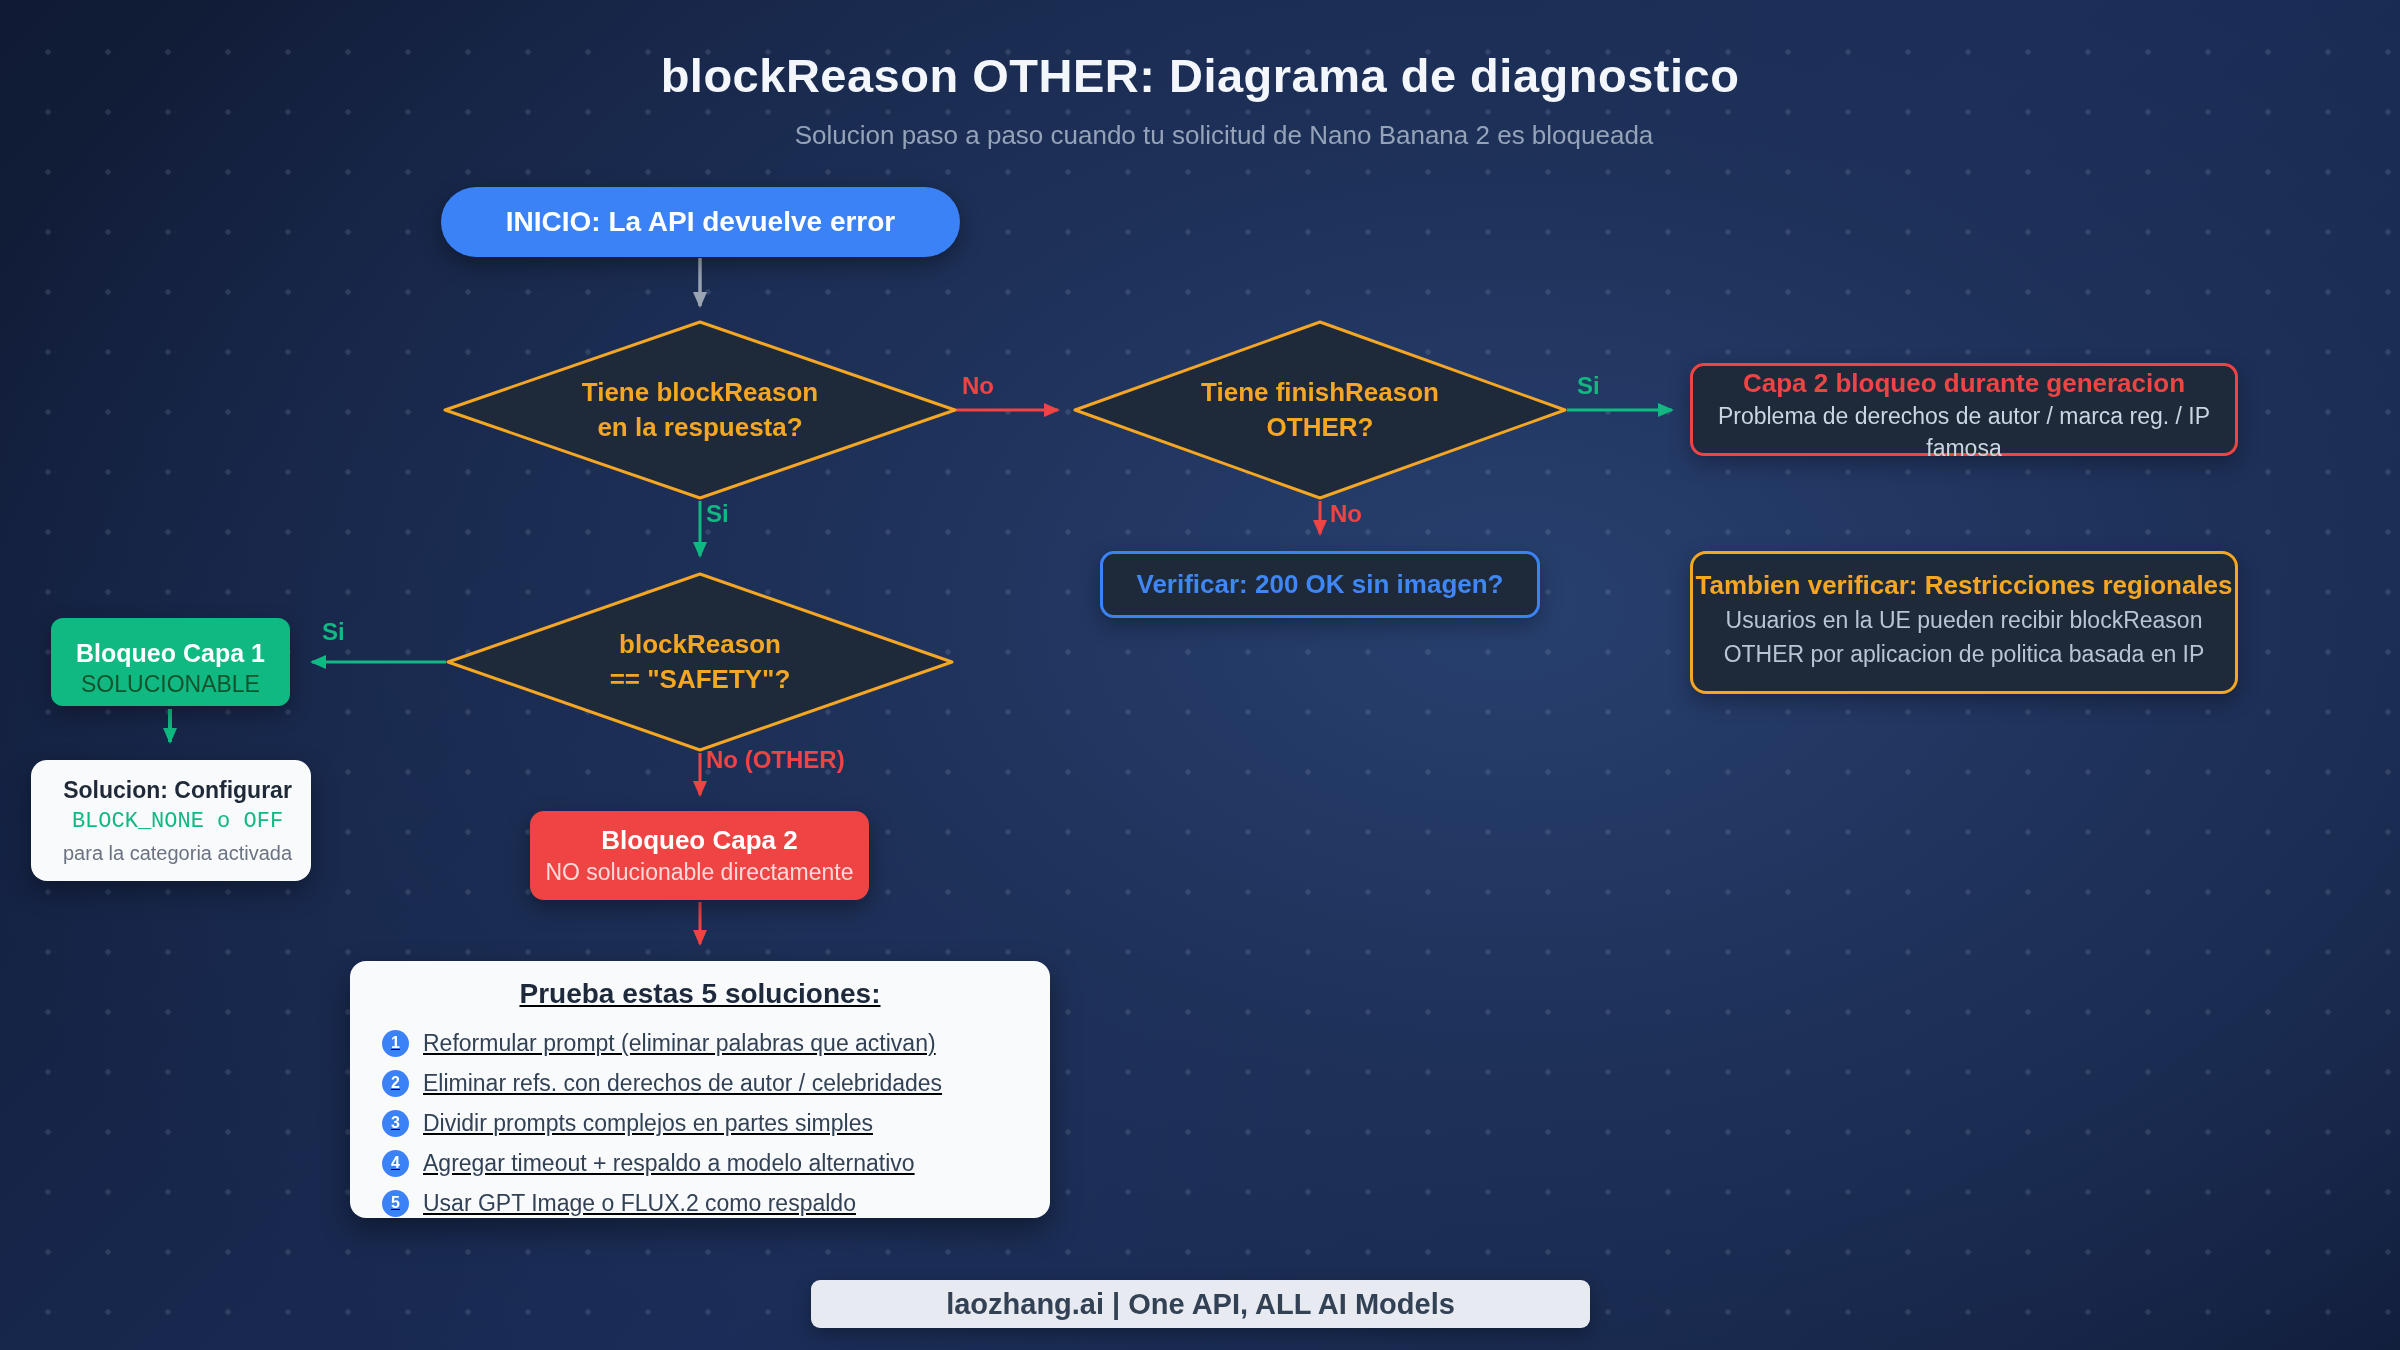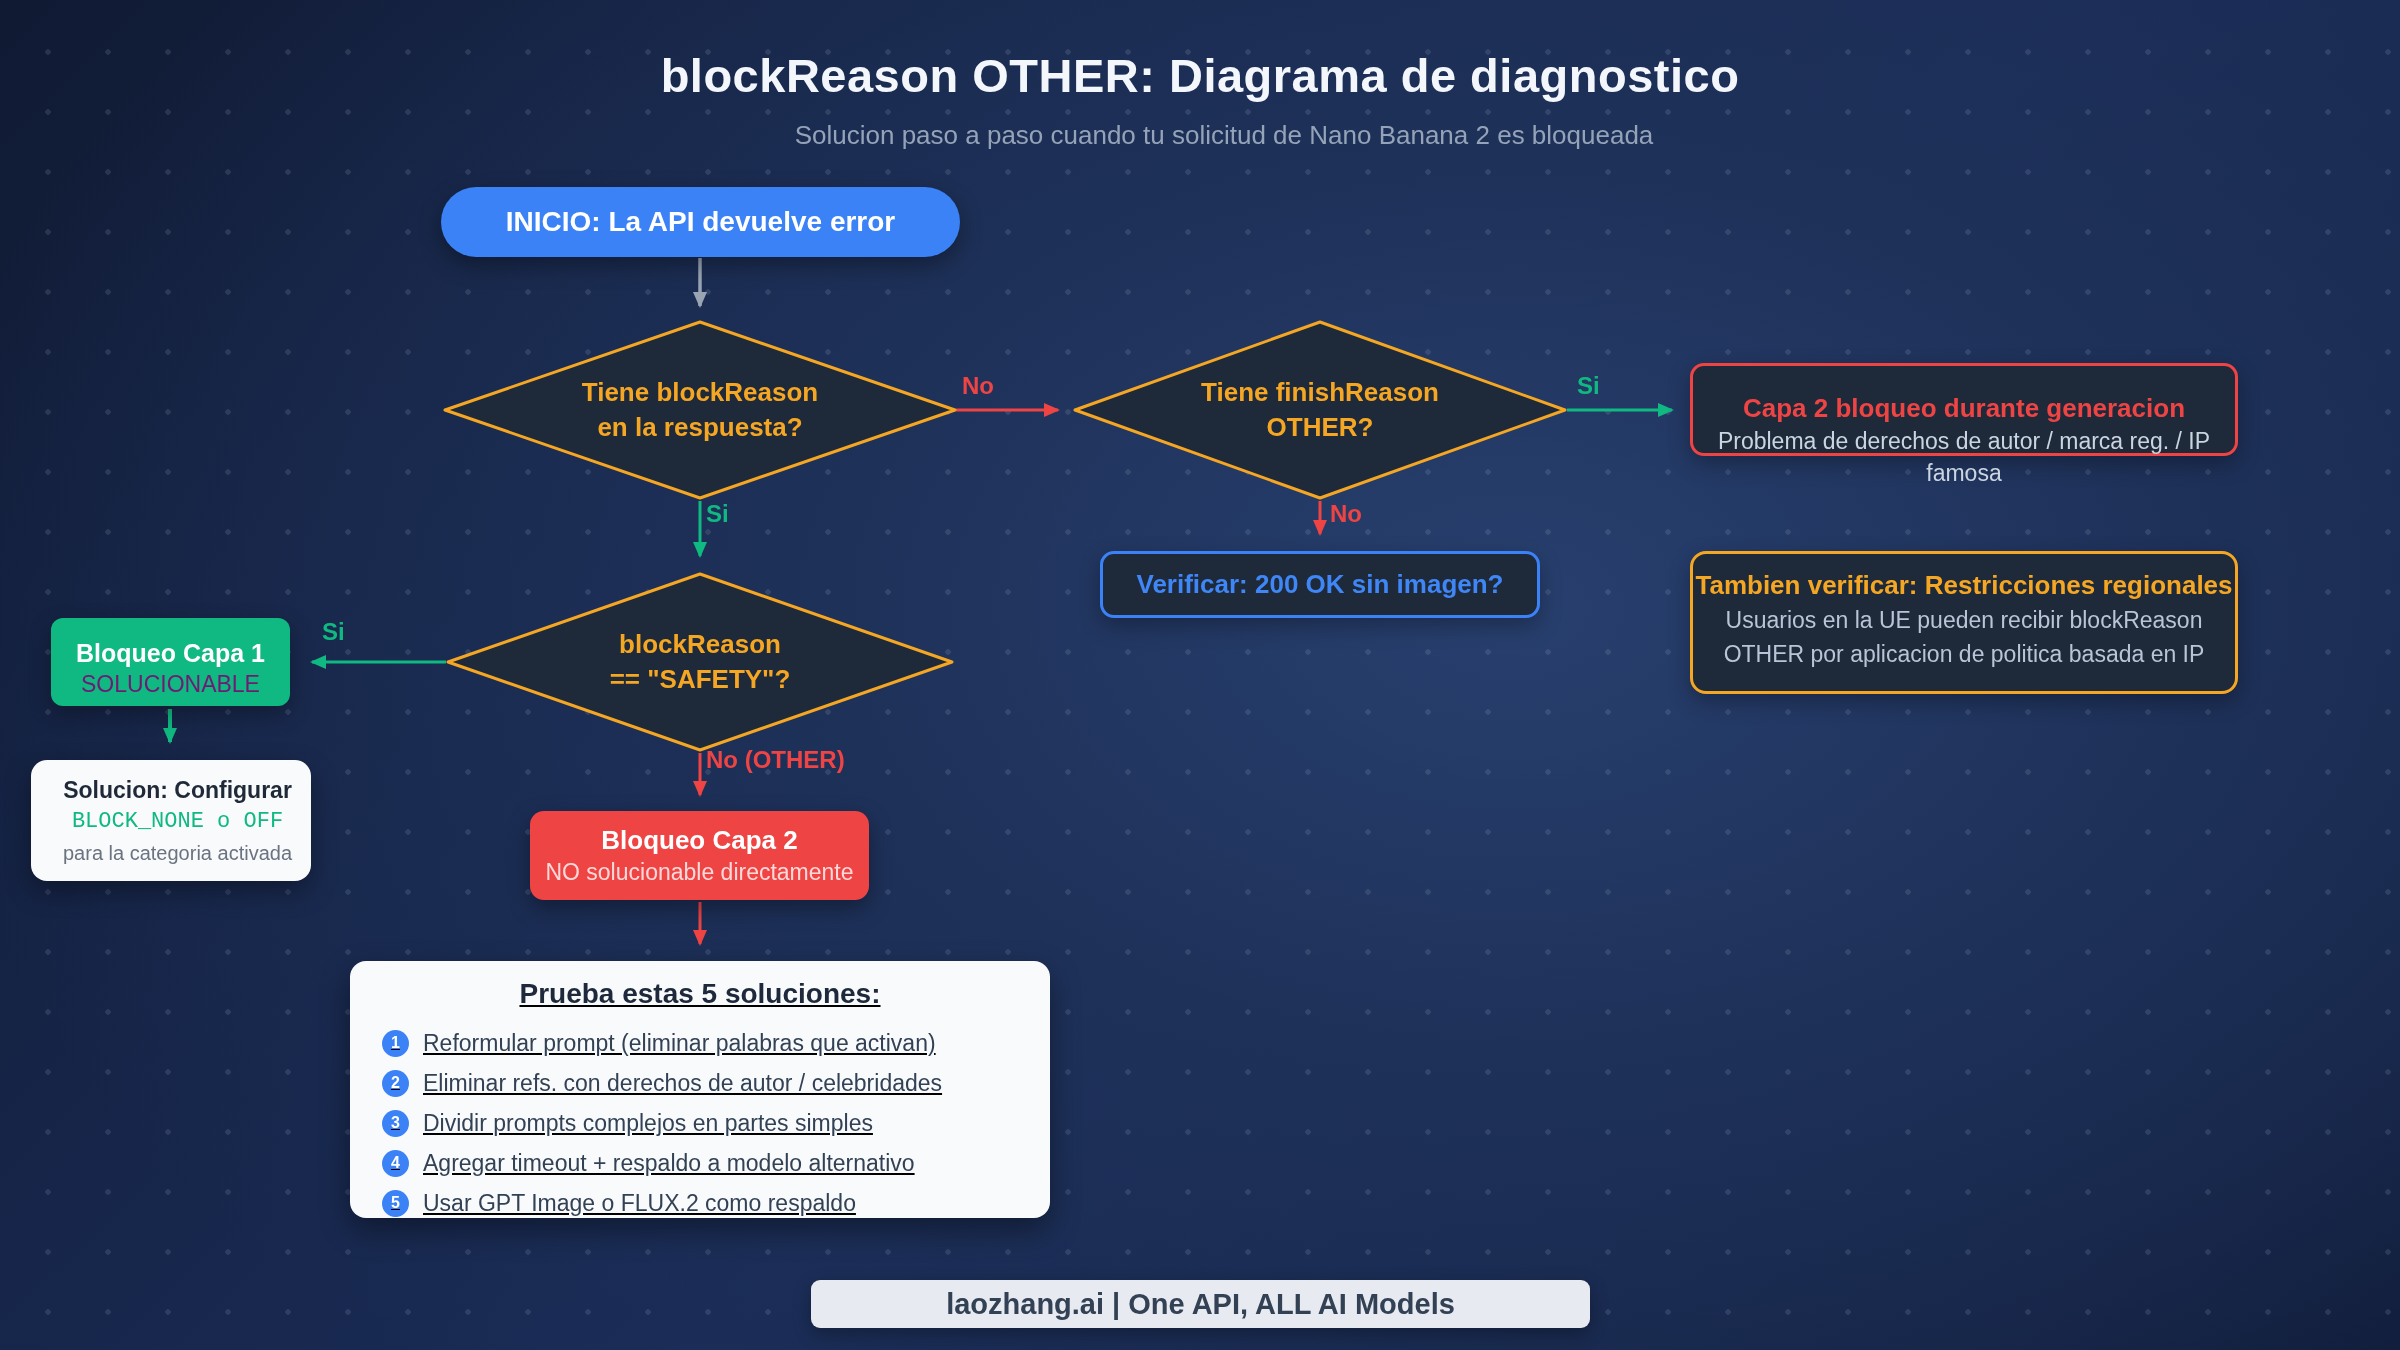--- a/index.html
+++ b/index.html
@@ -31,38 +31,38 @@
     box-shadow:0 8px 22px rgba(0,0,0,.35);
   }
   .dia-text{
     position:absolute;z-index:2;width:400px;text-align:center;
     color:#f5a623;font-size:26px;font-weight:700;line-height:35px;
   }
   .darkbox{
     background:#1e2a3a;border:3px solid;border-radius:14px;text-align:center;
     box-shadow:0 8px 22px rgba(0,0,0,.3);
   }
-  .box-red-border{left:1690px;top:363px;width:548px;height:93px;border-color:#ef4444;padding-top:25px;}
+  .box-red-border{left:1690px;top:363px;width:548px;height:93px;border-color:#ef4444;padding-top:0;}
   .box-red-border .bx-title{color:#ef4444;font-size:26px;font-weight:700;line-height:34px;}
   .box-red-border .bx-body{color:#cbd5e1;font-size:23px;line-height:32px;}
   .box-blue-border{
     left:1100px;top:551px;width:440px;height:67px;border-color:#3b82f6;
     display:flex;align-items:center;justify-content:center;
     color:#3f86f7;font-size:26px;font-weight:700;
   }
   .box-orange-border{left:1690px;top:551px;width:548px;height:143px;border-color:#f5a623;border-radius:16px;padding-top:13px;}
   .box-orange-border .bx-title{color:#f5a623;font-size:26px;font-weight:700;line-height:36px;}
   .box-orange-border .bx-body{color:#b9c5d6;font-size:23px;line-height:34px;}
   .box-green{
     left:51px;top:618px;width:239px;height:88px;background:#10b981;border-radius:12px;
     display:flex;flex-direction:column;align-items:center;justify-content:center;
     box-shadow:0 8px 22px rgba(0,0,0,.3);
   }
   .box-green .bx-title{color:#ffffff;font-size:25px;font-weight:700;line-height:32px;margin-top:11px;}
-  .box-green .bx-sub{color:#701a75;font-size:23px;line-height:30px;}
+  .box-green .bx-sub{color:#14532d;font-size:23px;line-height:30px;}
   .box-white-sm{
     left:31px;top:760px;width:280px;height:121px;background:#f8fafc;border-radius:16px;
     display:flex;flex-direction:column;align-items:center;justify-content:center;
     text-align:center;box-shadow:0 10px 26px rgba(0,0,0,.35);padding-left:13px;
   }
   .box-white-sm .bx-title{color:#1f2937;font-size:23px;font-weight:700;line-height:32px;}
   .box-white-sm .bx-code{color:#10b981;font-size:22px;font-family:"Liberation Mono",monospace;line-height:32px;}
   .box-white-sm .bx-body{color:#6b7280;font-size:20px;line-height:30px;}
   .box-red{
     left:530px;top:811px;width:339px;height:89px;background:#ef4444;border-radius:14px;

